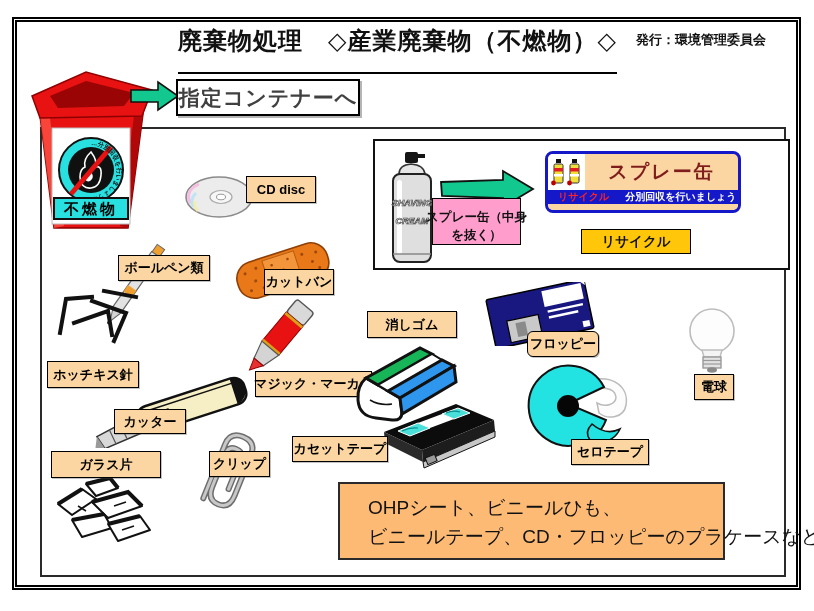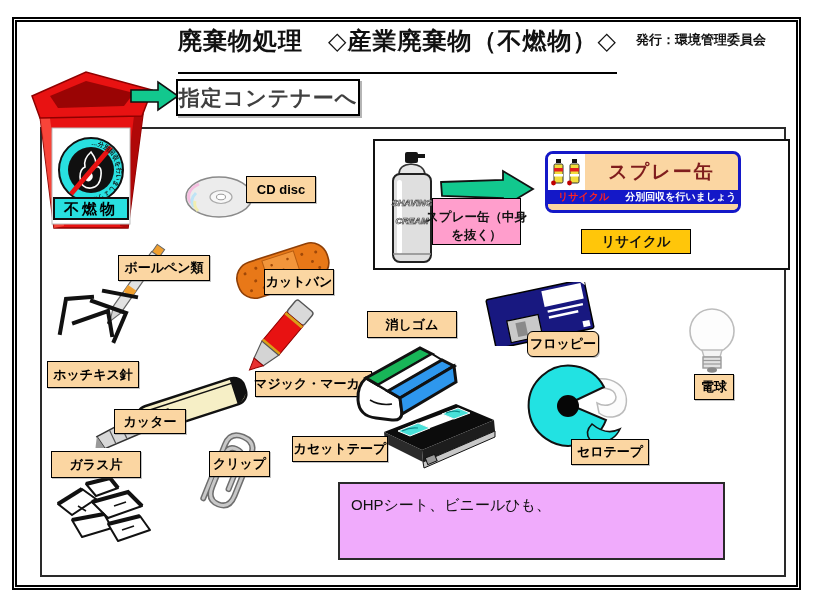--- a/index.html
+++ b/index.html
@@ -57,22 +57,22 @@
     font-size:12.5px;font-weight:bold;line-height:1.45;white-space:nowrap;
   }
   .yellow-note{
     left:206px;top:88px;width:110px;height:25px;box-sizing:border-box;
     background:#FFC60A;border:1.5px solid #000;
     display:flex;align-items:center;justify-content:center;
     font-size:13.5px;font-weight:bold;
   }
   .ohp-box{
     left:338px;top:482px;width:387px;height:78px;box-sizing:border-box;
-    border:2px solid #2a2a2a;background:#f0abfc;padding:9px 11px;
-    font-size:15px;line-height:1.55;white-space:nowrap;
+    border:2px solid #2a2a2a;background:#fdba74;padding:9px 28px;
+    font-size:19px;line-height:1.55;white-space:nowrap;
   }
   svg{display:block;}
 </style>
 </head>
 <body>
 
 <div class="abs page-frame"></div>
 
 <div class="abs title">廃棄物処理　◇産業廃棄物（不燃物）◇</div>
 <div class="abs issuer">発行：環境管理委員会</div>
@@ -320,17 +320,18 @@
     <polyline points="34,8 58,2 66,12"></polyline>
     <polyline points="6,28 30,13"></polyline>
     <polyline points="40,26 76,16 90,30"></polyline>
     <polyline points="20,44 52,38"></polyline>
     <polyline points="56,48 88,40"></polyline>
   </g>
   <line x1="26" y1="30" x2="34" y2="35" stroke="#111" stroke-width="1.5"></line>
   <line x1="62" y1="30" x2="74" y2="26" stroke="#111" stroke-width="1.5"></line>
   <line x1="70" y1="54" x2="82" y2="50" stroke="#111" stroke-width="1.5"></line>
 </svg>
-<div class="lbl" style="left:51px;top:451px;width:90px;height:27px;">ガラス片</div>
+<div class="lbl" style="left:51px;top:451px;width:110px;height:27px;">ガラス片</div>
 
 <div class="abs ohp-box">
   <div>OHPシート、ビニールひも、</div>
+  <div>ビニールテープ、CD・フロッピーのプラケースなど</div>
 </div>
 
 </body></html>

